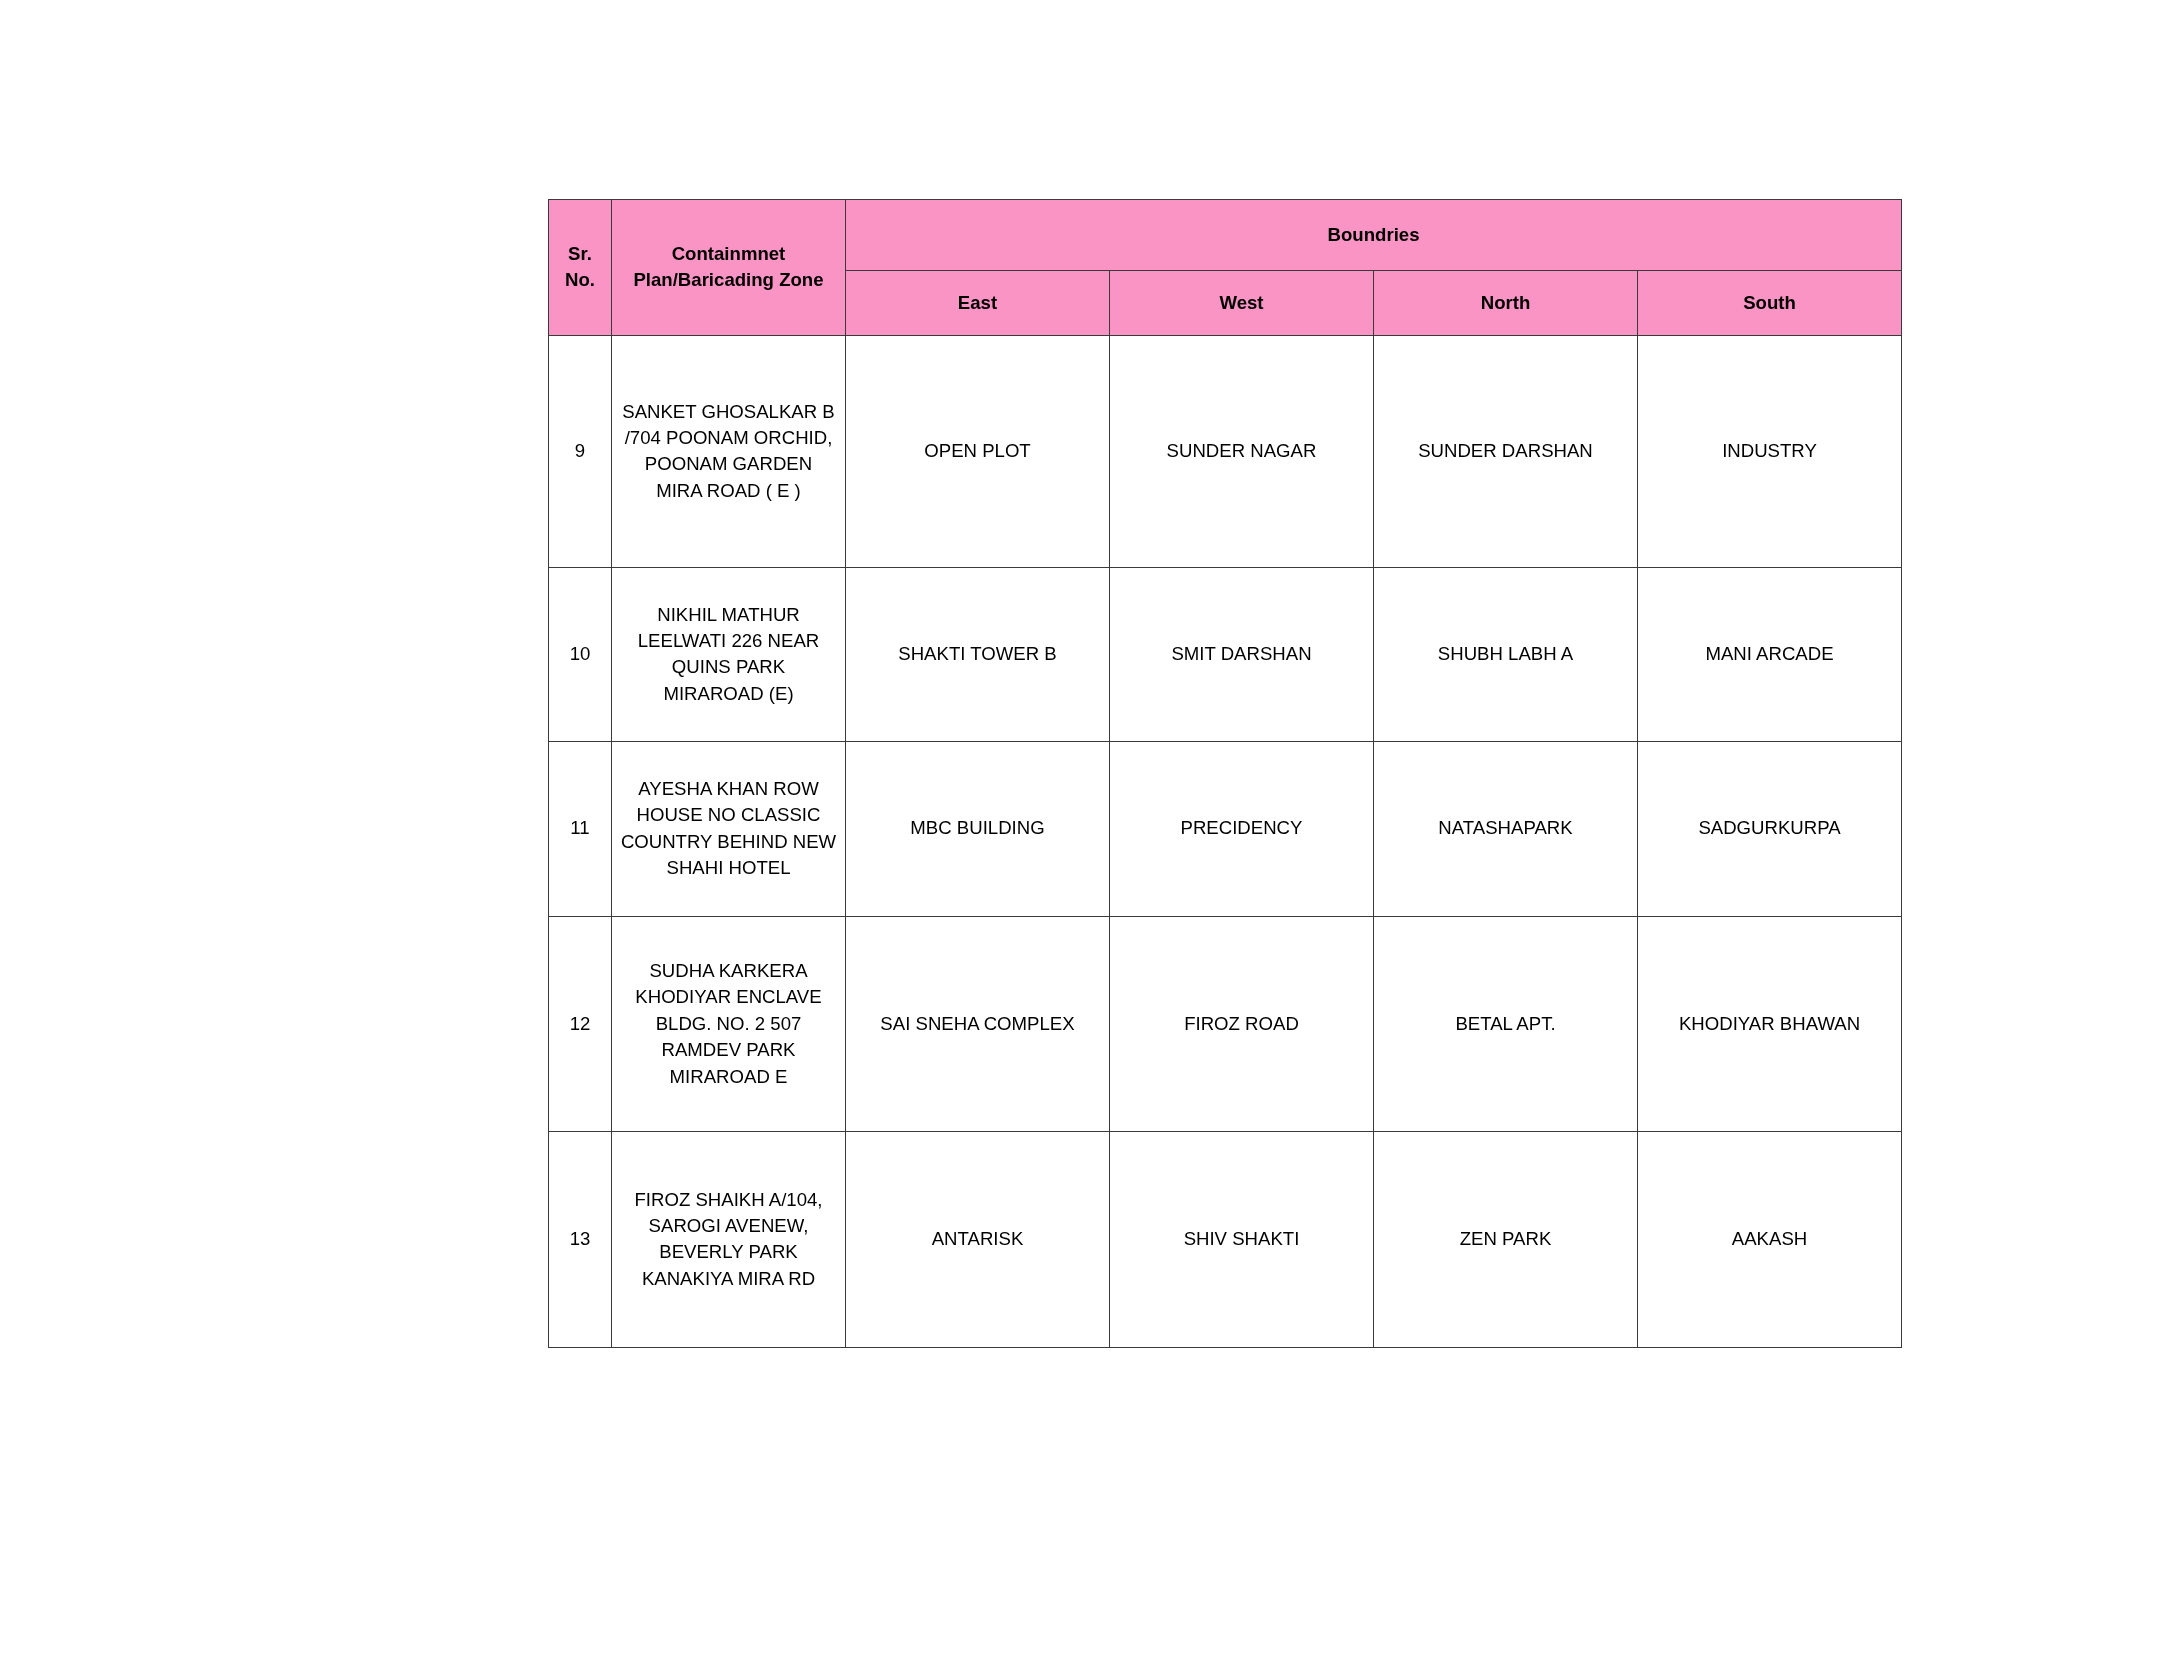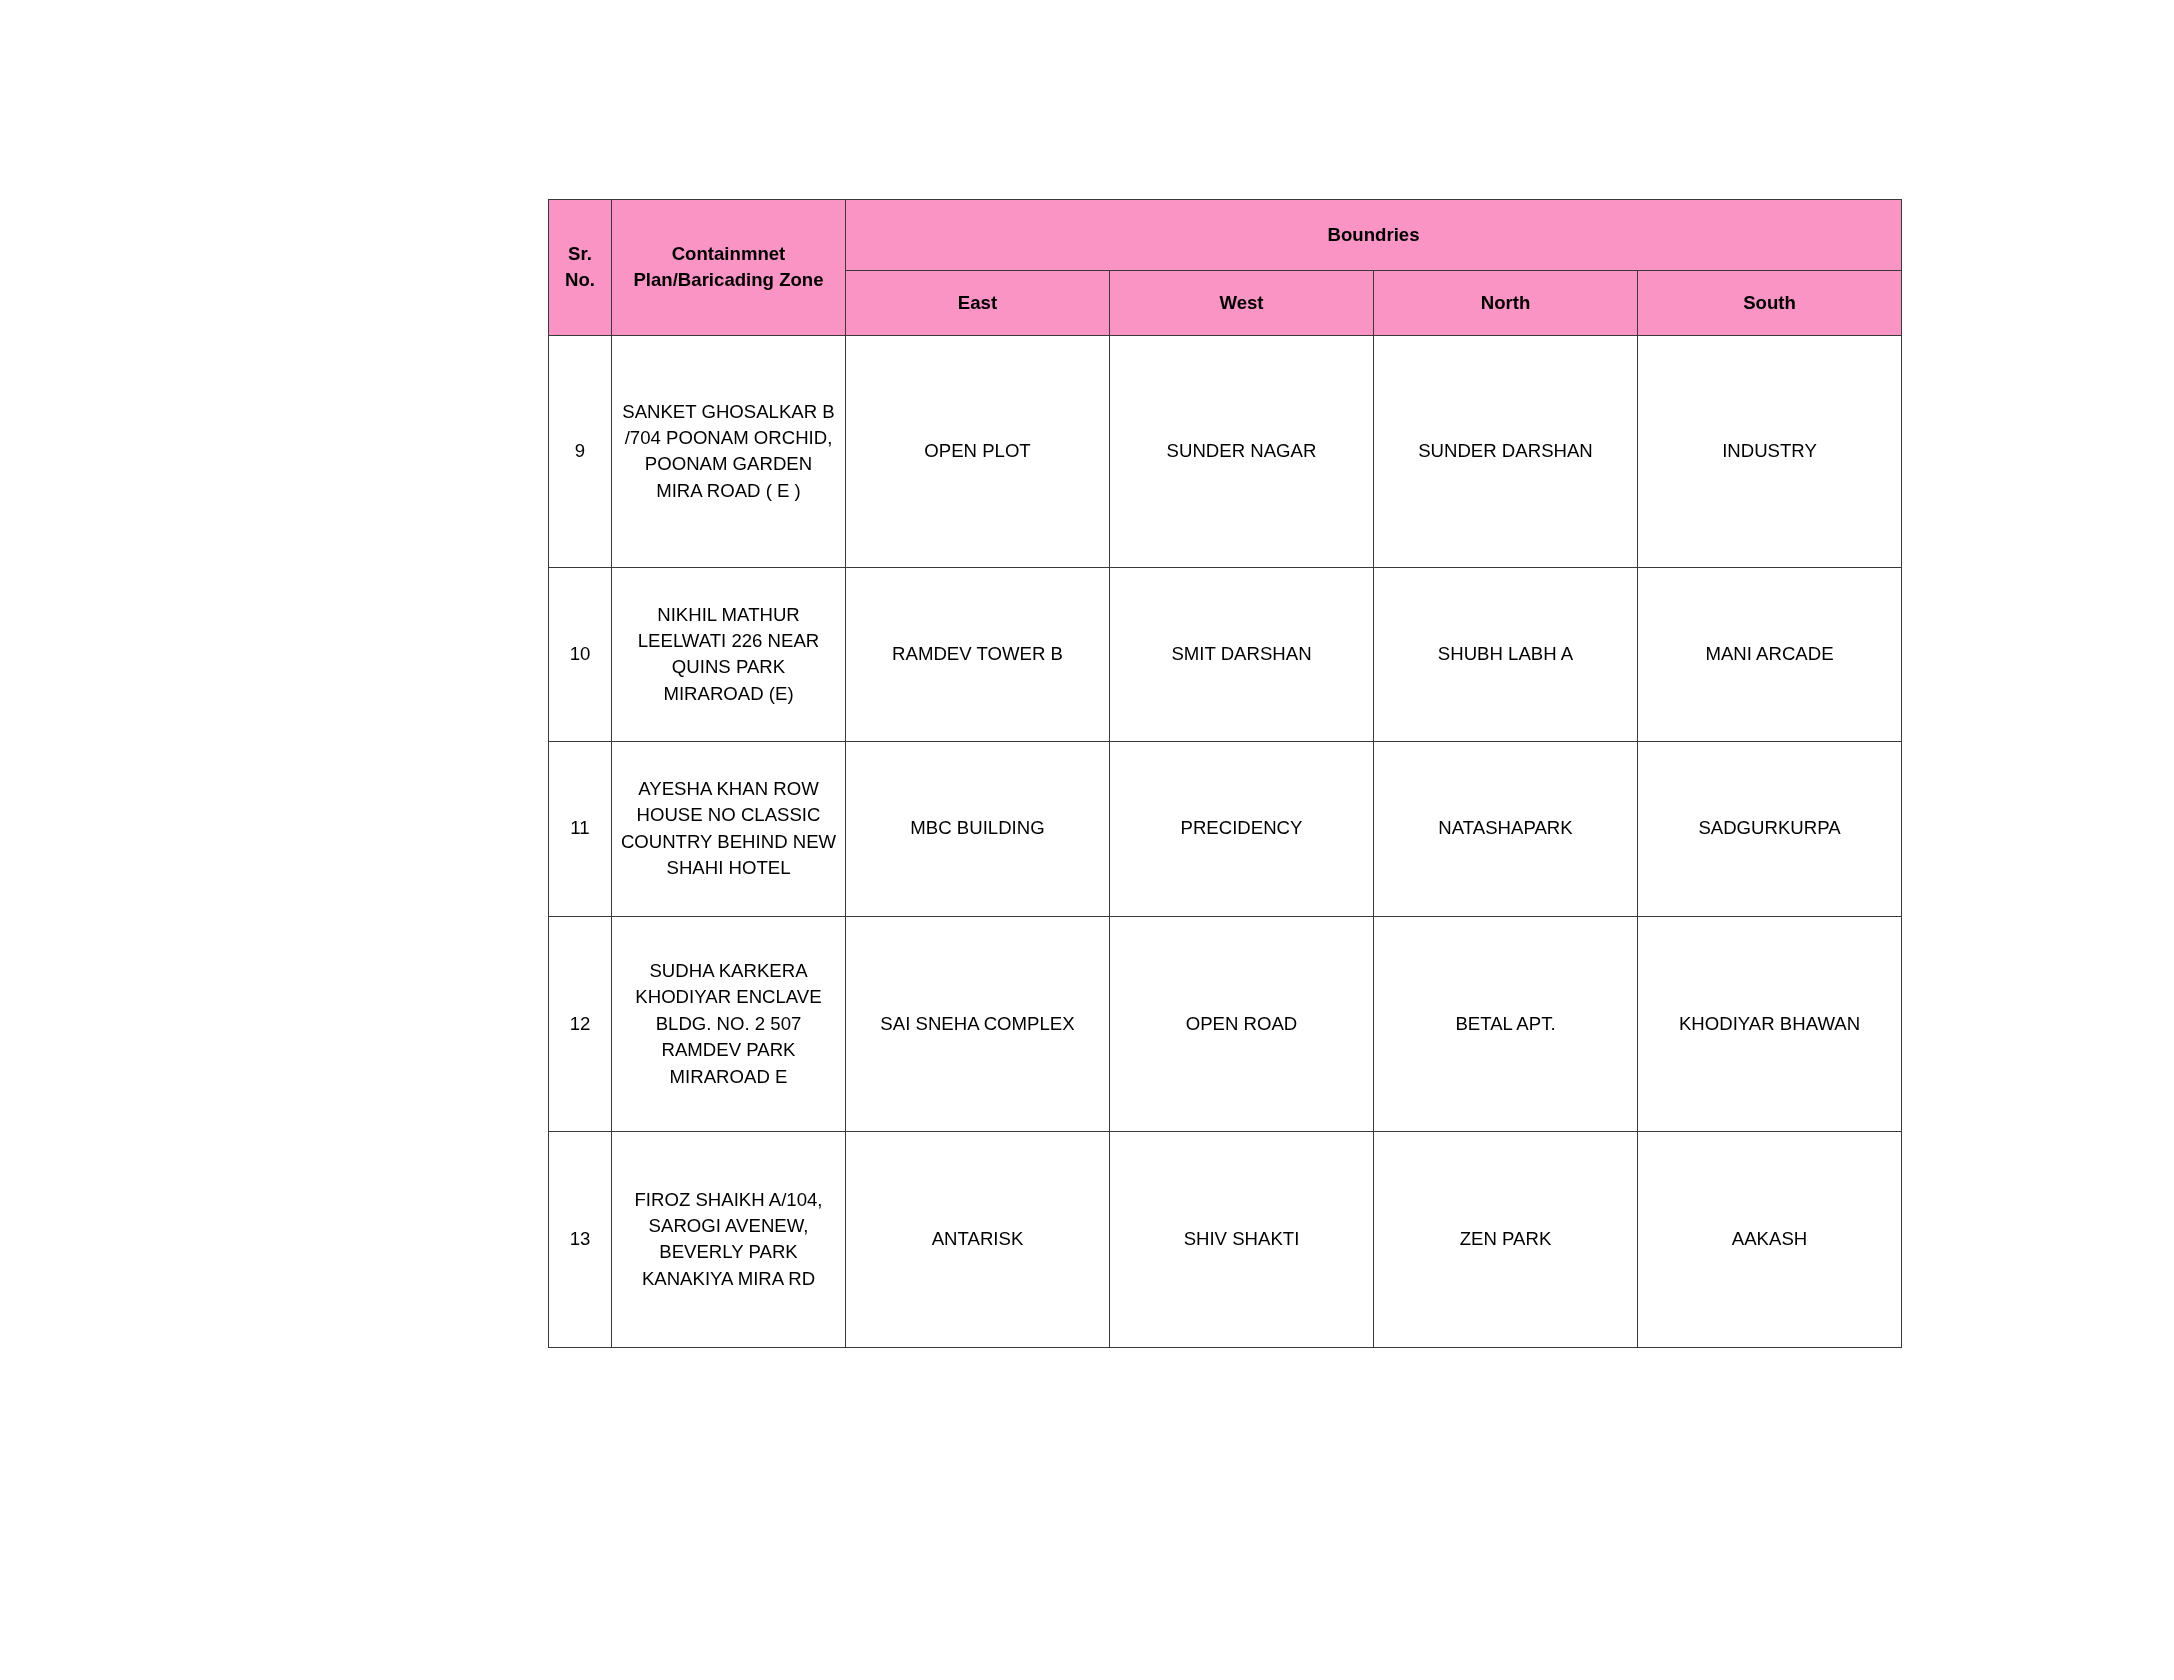--- a/index.html
+++ b/index.html
@@ -112,38 +112,38 @@
           <td class="sr">9</td>
           <td class="zone">SANKET GHOSALKAR B /704 POONAM ORCHID, POONAM GARDEN MIRA ROAD ( E )</td>
           <td class="dir">OPEN PLOT</td>
           <td class="dir">SUNDER NAGAR</td>
           <td class="dir">SUNDER DARSHAN</td>
           <td class="dir">INDUSTRY</td>
         </tr>
         <tr class="r10">
           <td class="sr">10</td>
           <td class="zone">NIKHIL MATHUR LEELWATI 226 NEAR QUINS PARK MIRAROAD (E)</td>
-          <td class="dir">RAMDEV TOWER B</td>
+          <td class="dir">SHAKTI TOWER B</td>
           <td class="dir">SMIT DARSHAN</td>
           <td class="dir">SHUBH LABH A</td>
           <td class="dir">MANI ARCADE</td>
         </tr>
         <tr class="r11">
           <td class="sr">11</td>
           <td class="zone">AYESHA KHAN ROW HOUSE NO CLASSIC COUNTRY BEHIND NEW SHAHI HOTEL</td>
           <td class="dir">MBC BUILDING</td>
           <td class="dir">PRECIDENCY</td>
           <td class="dir">NATASHAPARK</td>
           <td class="dir">SADGURKURPA</td>
         </tr>
         <tr class="r12">
           <td class="sr">12</td>
           <td class="zone">SUDHA KARKERA KHODIYAR  ENCLAVE BLDG. NO. 2 507 RAMDEV PARK MIRAROAD  E</td>
           <td class="dir">SAI SNEHA  COMPLEX</td>
-          <td class="dir">OPEN ROAD</td>
+          <td class="dir">FIROZ ROAD</td>
           <td class="dir">BETAL APT.</td>
           <td class="dir">KHODIYAR BHAWAN</td>
         </tr>
         <tr class="r13">
           <td class="sr">13</td>
           <td class="zone">FIROZ SHAIKH A/104, SAROGI AVENEW, BEVERLY PARK KANAKIYA MIRA RD</td>
           <td class="dir">ANTARISK</td>
           <td class="dir">SHIV SHAKTI</td>
           <td class="dir">ZEN PARK</td>
           <td class="dir">AAKASH</td>

